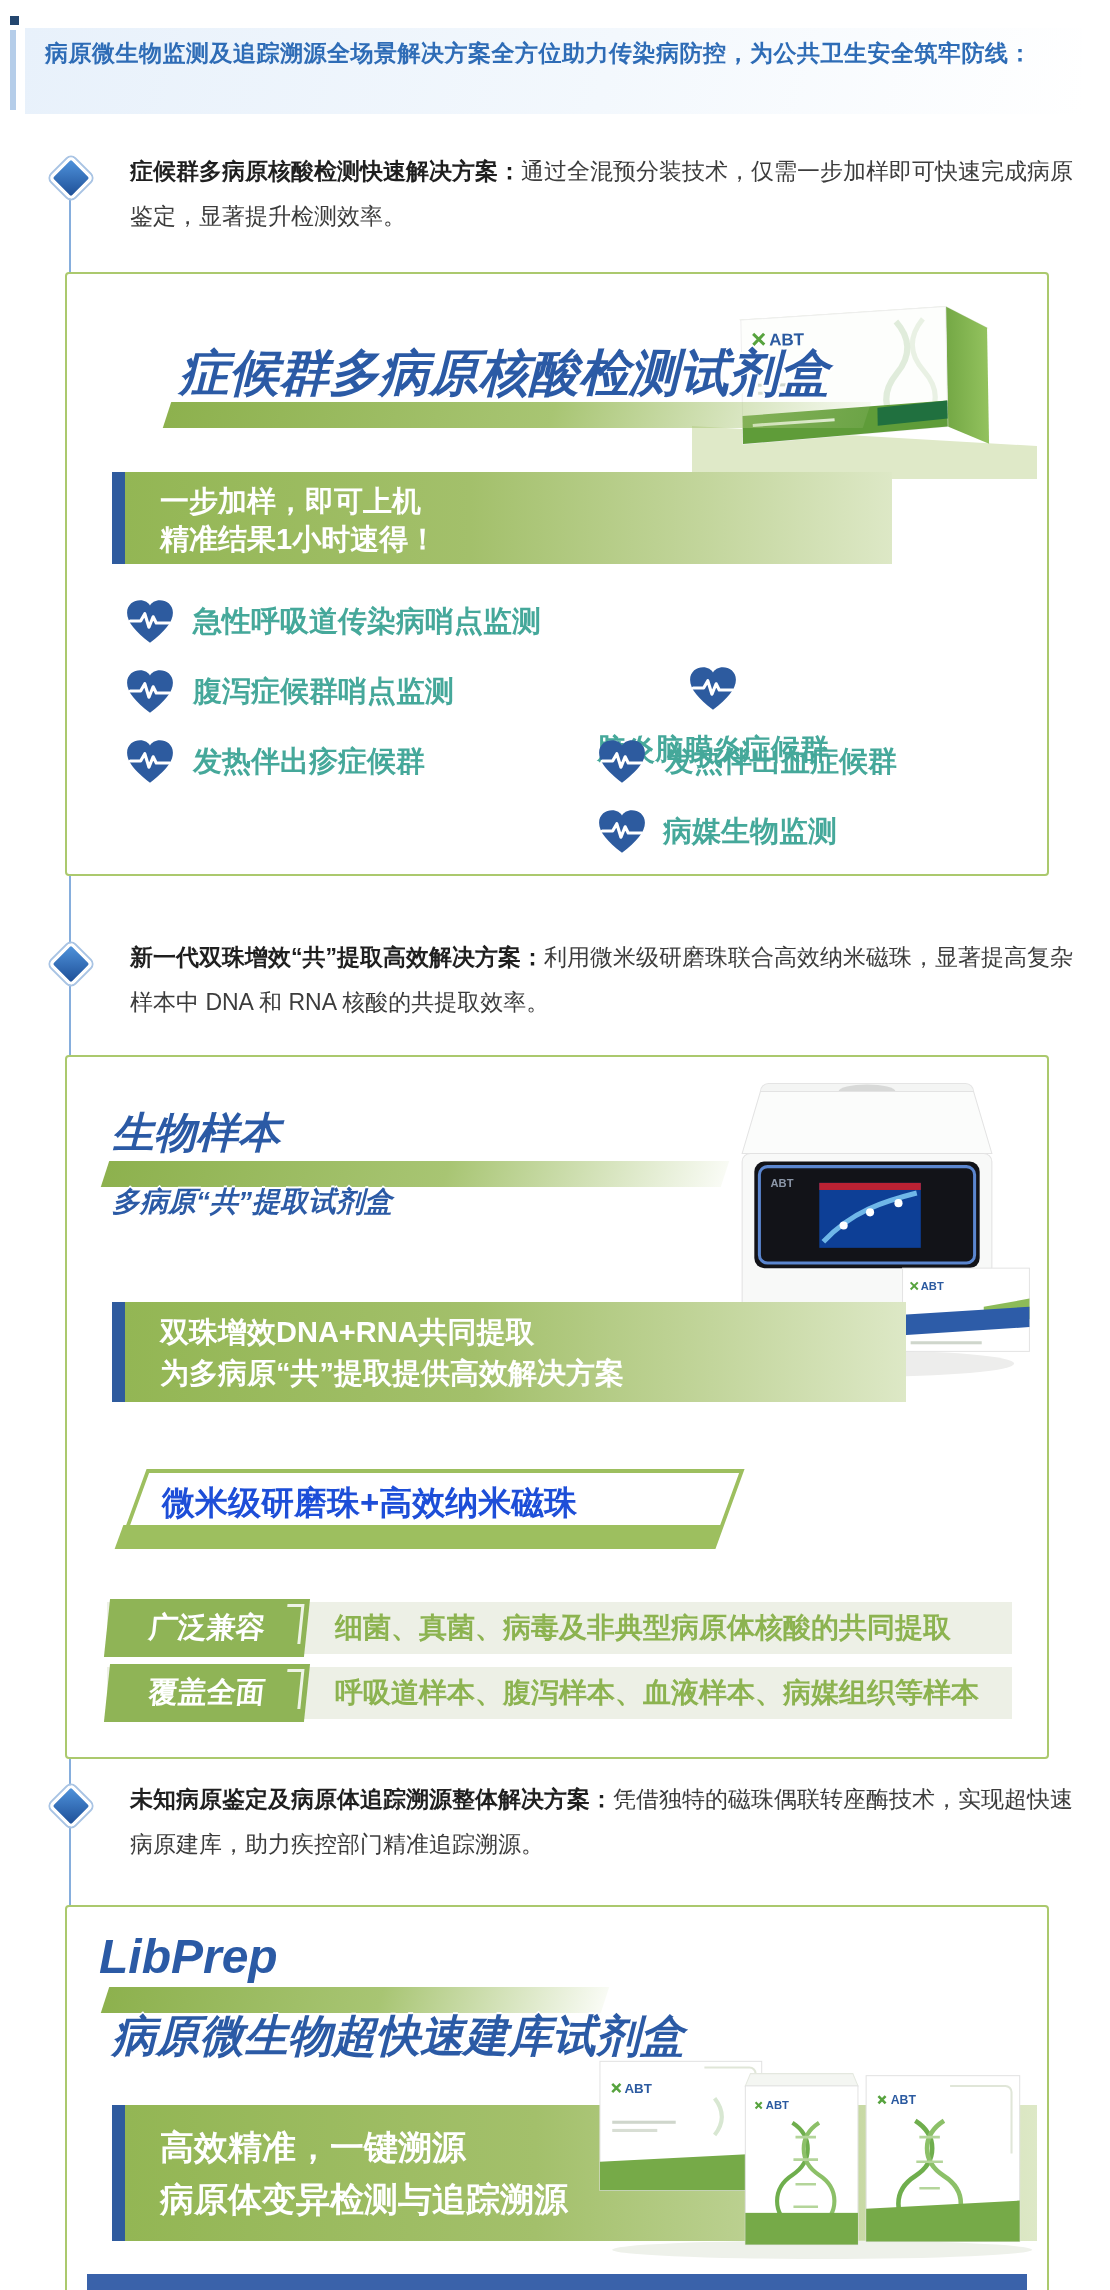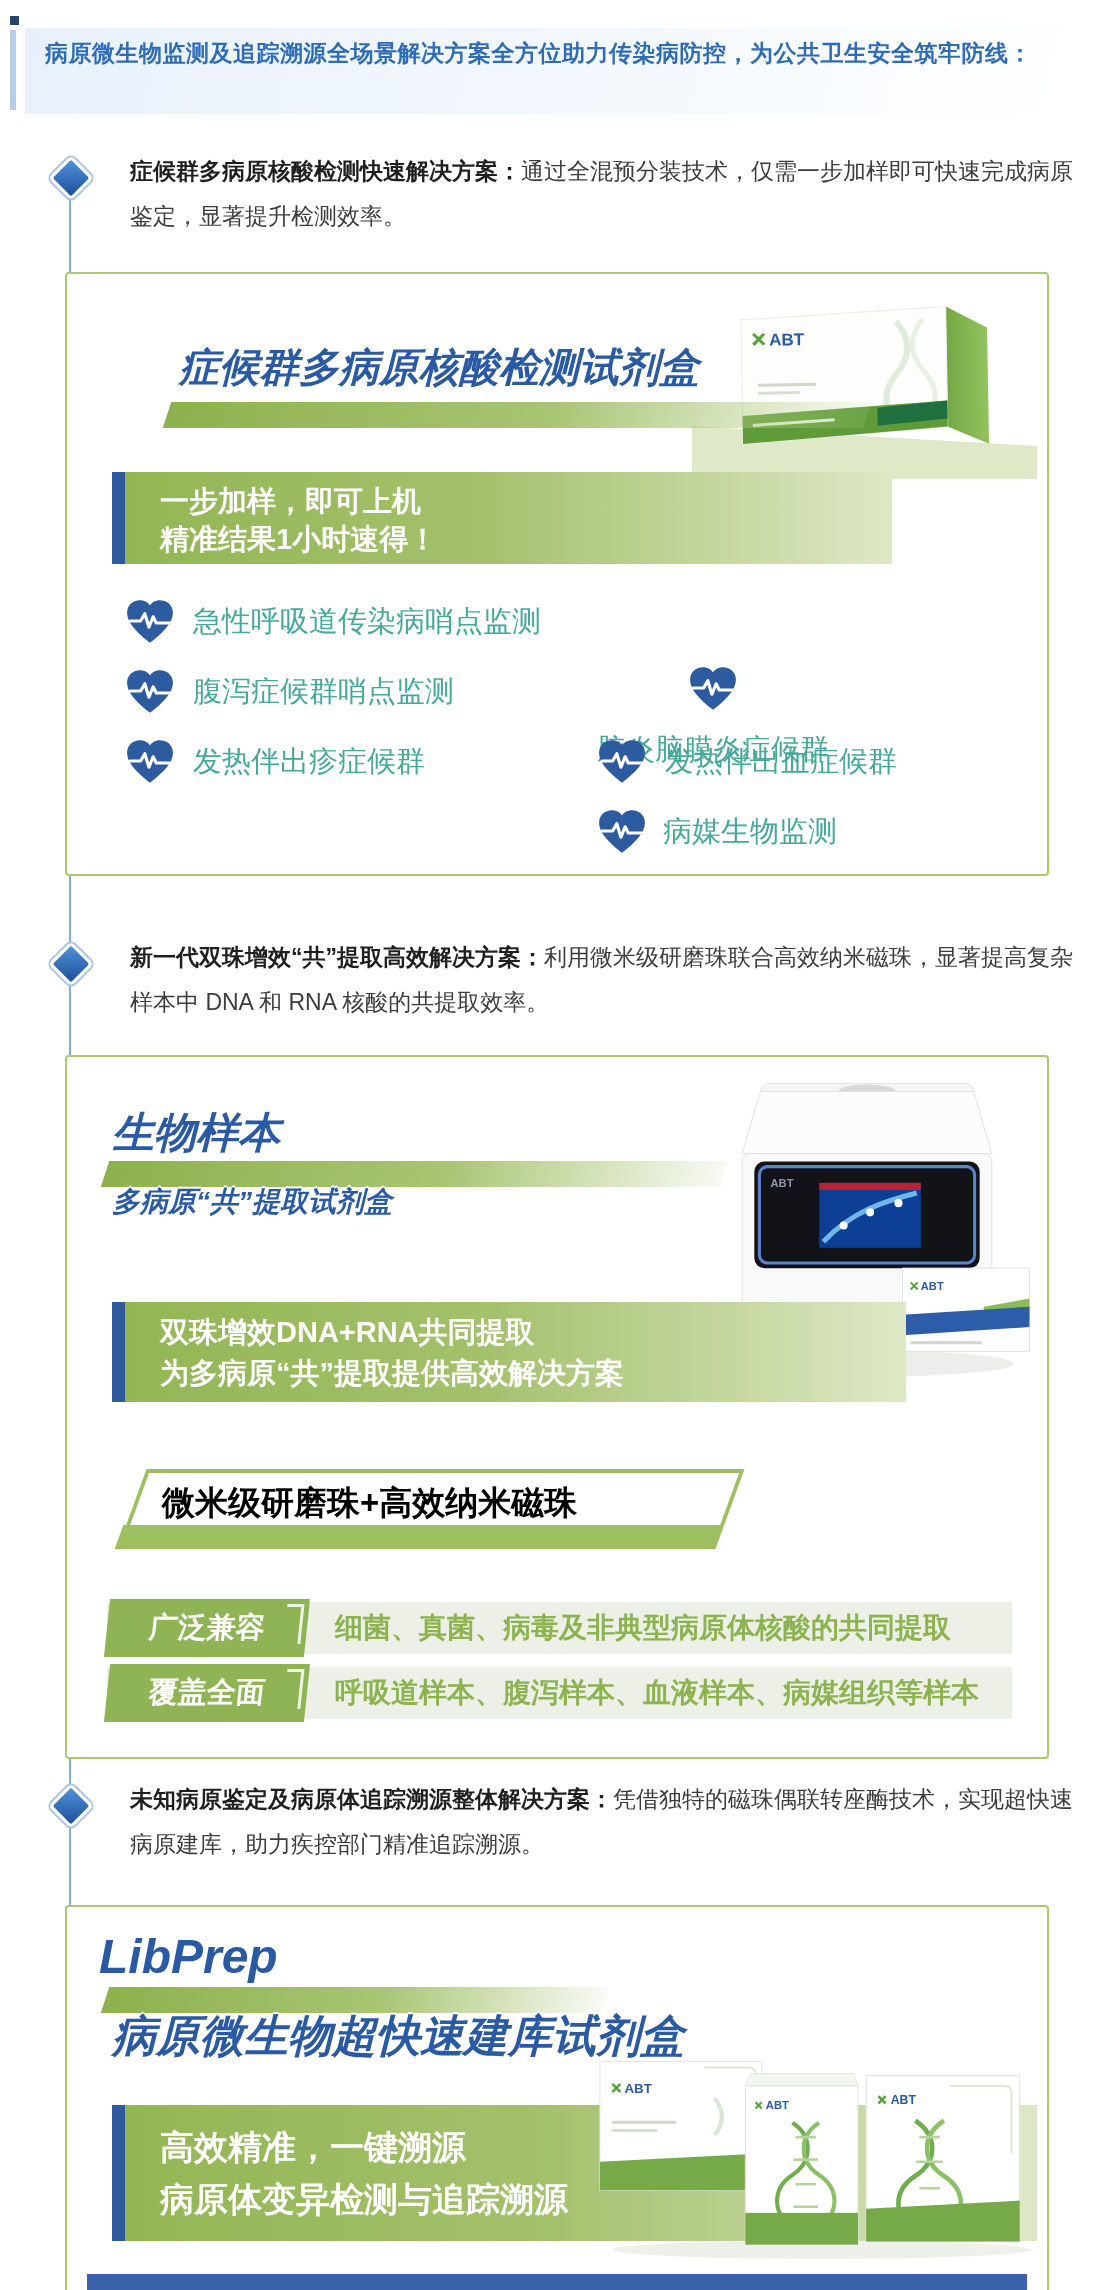--- a/index.html
+++ b/index.html
@@ -30,28 +30,28 @@
     background:linear-gradient(90deg,#8db14e 0%,#a8c573 55%,rgba(205,222,170,0.12) 100%);}
 
   .banner{position:absolute;z-index:1;}
   .banner .bluebar{position:absolute;left:0;top:0;width:13px;height:100%;background:#2f5b9e;}
   .banner .bfill{position:absolute;left:13px;top:0;right:0;height:100%;
     background:linear-gradient(90deg,#93b654 0%,#a3c06b 45%,#c2d59b 75%,#dde8c6 100%);}
   .banner .btxt{position:absolute;left:48px;top:10px;color:#fff;font-weight:bold;}
 
   
   .feat{position:absolute;display:flex;align-items:center;gap:18px;height:52px;}
-  .feat .label{font-size:29px;font-weight:normal;color:#45a89a;white-space:nowrap;}
+  .feat .label{font-size:29px;font-weight:bold;color:#45a89a;white-space:nowrap;}
   .heart{width:50px;height:46px;flex:0 0 auto;}
 
   
   .ribbon{position:absolute;left:40px;top:412px;width:660px;height:86px;}
   .ribbon .outline{position:absolute;left:25px;top:0;width:590px;height:72px;border:4px solid #9dbf5f;transform:skewX(-20deg);}
   .ribbon .under{position:absolute;left:12px;top:56px;width:600px;height:24px;background:#9dbf5f;transform:skewX(-20deg);}
-  .ribbon .rtxt{position:absolute;left:55px;top:12px;font-size:33px;font-weight:800;color:#000000;
+  .ribbon .rtxt{position:absolute;left:55px;top:12px;font-size:33px;font-weight:800;color:#1d4ed8;
     text-shadow:2px 0 #fff,-2px 0 #fff,0 2px #fff,0 -2px #fff;}
 
   
   .specrow{position:absolute;left:40px;width:905px;height:52px;background:#edf0e6;}
   .specrow .tag{position:absolute;left:0;top:-3px;width:200px;height:58px;background:#8fb456;transform:skewX(-6deg);
     display:flex;align-items:center;justify-content:center;color:#fff;font-size:29px;font-weight:bold;}
   .specrow .tag::after{content:'';position:absolute;right:5px;top:5px;width:14px;height:64%;
     border-right:3px solid rgba(255,255,255,.85);border-top:3px solid rgba(255,255,255,.85);}
   .specrow .stxt{margin-left:228px;line-height:52px;font-size:28px;font-weight:bold;color:#8cb350;white-space:nowrap;}
 
@@ -69,21 +69,21 @@
     <div class="hdr-text">病原微生物监测及追踪溯源全场景解决方案全方位助力传染病防控，为公共卫生安全筑牢防线：</div>
   </div>
 
   <div class="connector"></div>
 
   <div class="diamond" style="top:162px;"></div>
   <p class="sec-head" style="top:126px;"><b>症候群多病原核酸检测快速解决方案：</b><span>通过全混预分装技术，仅需一步加样即可快速完成病原鉴定，显著提升检测效率。</span></p>
 
   <div class="card" style="top:272px;height:600px;">
     <div class="gbar" style="left:100px;top:128px;width:700px;"></div>
-    <div class="card-title" style="left:112px;top:66px;font-size:40px;">症候群多病原核酸检测试剂盒</div>
+    <div class="card-title" style="left:112px;top:66px;font-size:50px;">症候群多病原核酸检测试剂盒</div>
 
     <svg style="position:absolute;left:625px;top:20px;" width="345" height="185" viewBox="0 0 345 185">
       <defs>
         <linearGradient id="kitside" x1="0" y1="0" x2="1" y2="0">
           <stop offset="0" stop-color="#74a845"></stop>
             <stop offset="1" stop-color="#93c25e"></stop>
         </linearGradient>
       </defs>
       <polygon points="0,132 345,152 345,185 0,185" fill="#dfe9c8"></polygon>
       <g transform="rotate(-1 170 90)">

